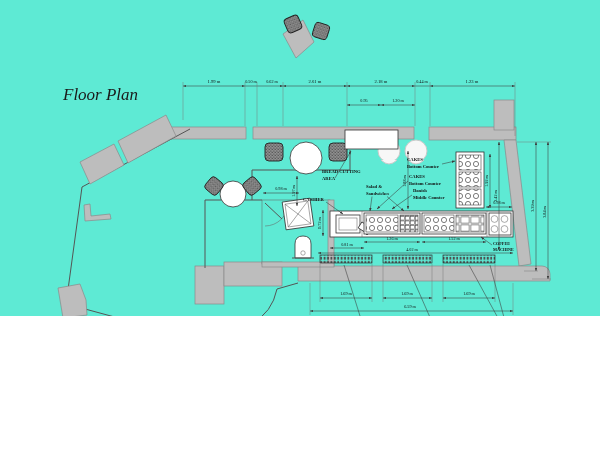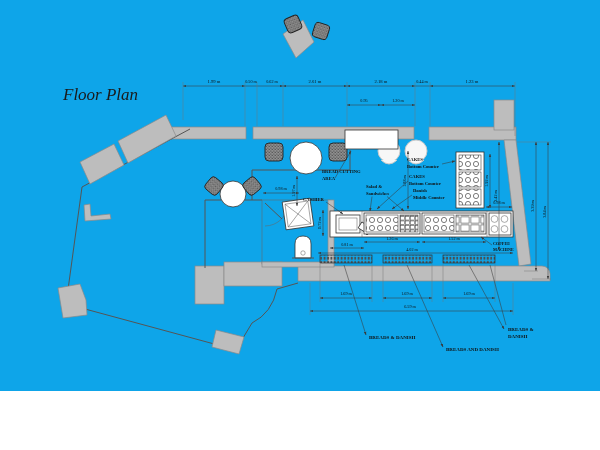--- a/index.html
+++ b/index.html
@@ -1,16 +1,16 @@
 <!DOCTYPE html>
 <html><head>
 <meta charset="utf-8">
 <style>
   html,body{margin:0;padding:0;background:#ffffff;}
-  .page{position:relative;width:600px;height:391px;background:#0ea5e9;overflow:hidden;
+  .page{position:relative;width:600px;height:316px;background:#5eead4;overflow:hidden;
         font-family:"Liberation Serif",serif;}
   svg{display:block;}
   .thin{stroke:#555;stroke-width:1;fill:none;}
   .hair{stroke:#666;stroke-width:.55;fill:none;}
   .wall{fill:#bdbdbd;stroke:#8a8a8a;stroke-width:.7;}
   .dim{stroke:#3a3a3a;stroke-width:.55;fill:none;}
   .wit{stroke:#777;stroke-width:.45;fill:none;}
   .dimtxt{font:4.6px "Liberation Serif",serif;fill:#111;}
   .dimtxts{font:4.2px "Liberation Serif",serif;fill:#111;}
   .lbl{font:bold 4.6px "Liberation Serif",serif;fill:#111;}

